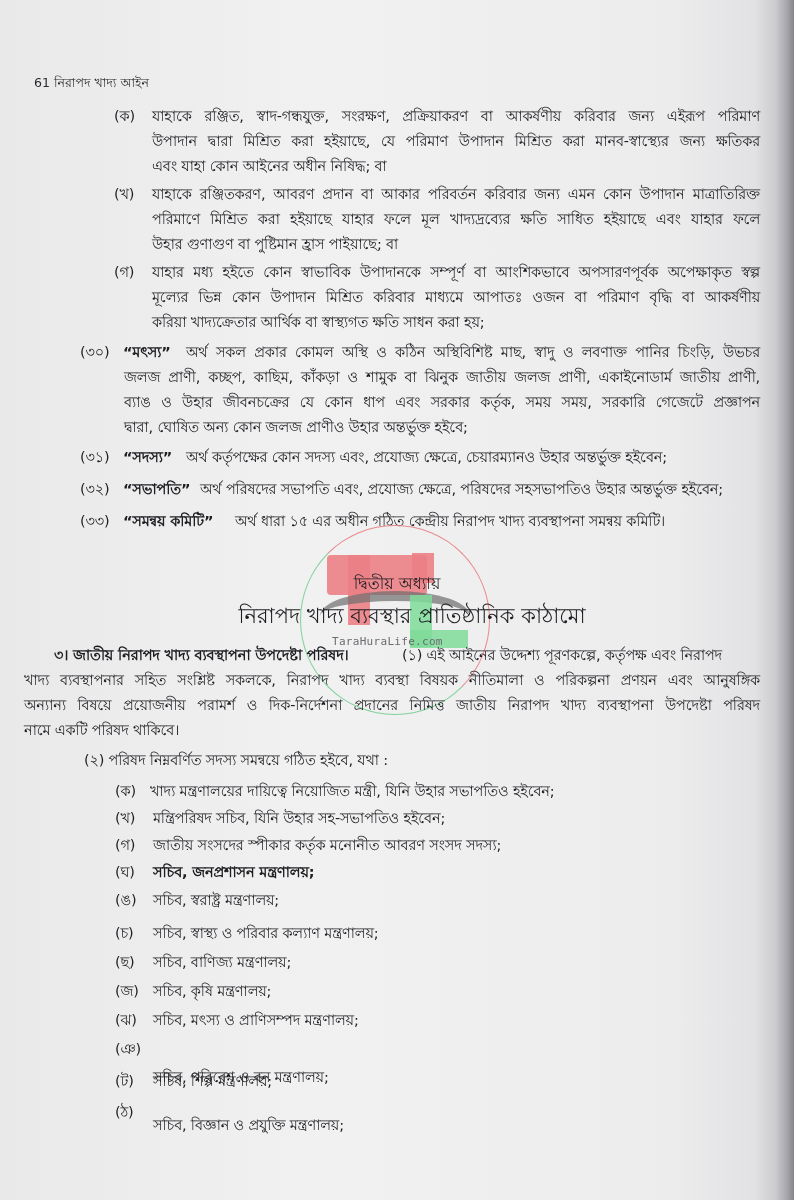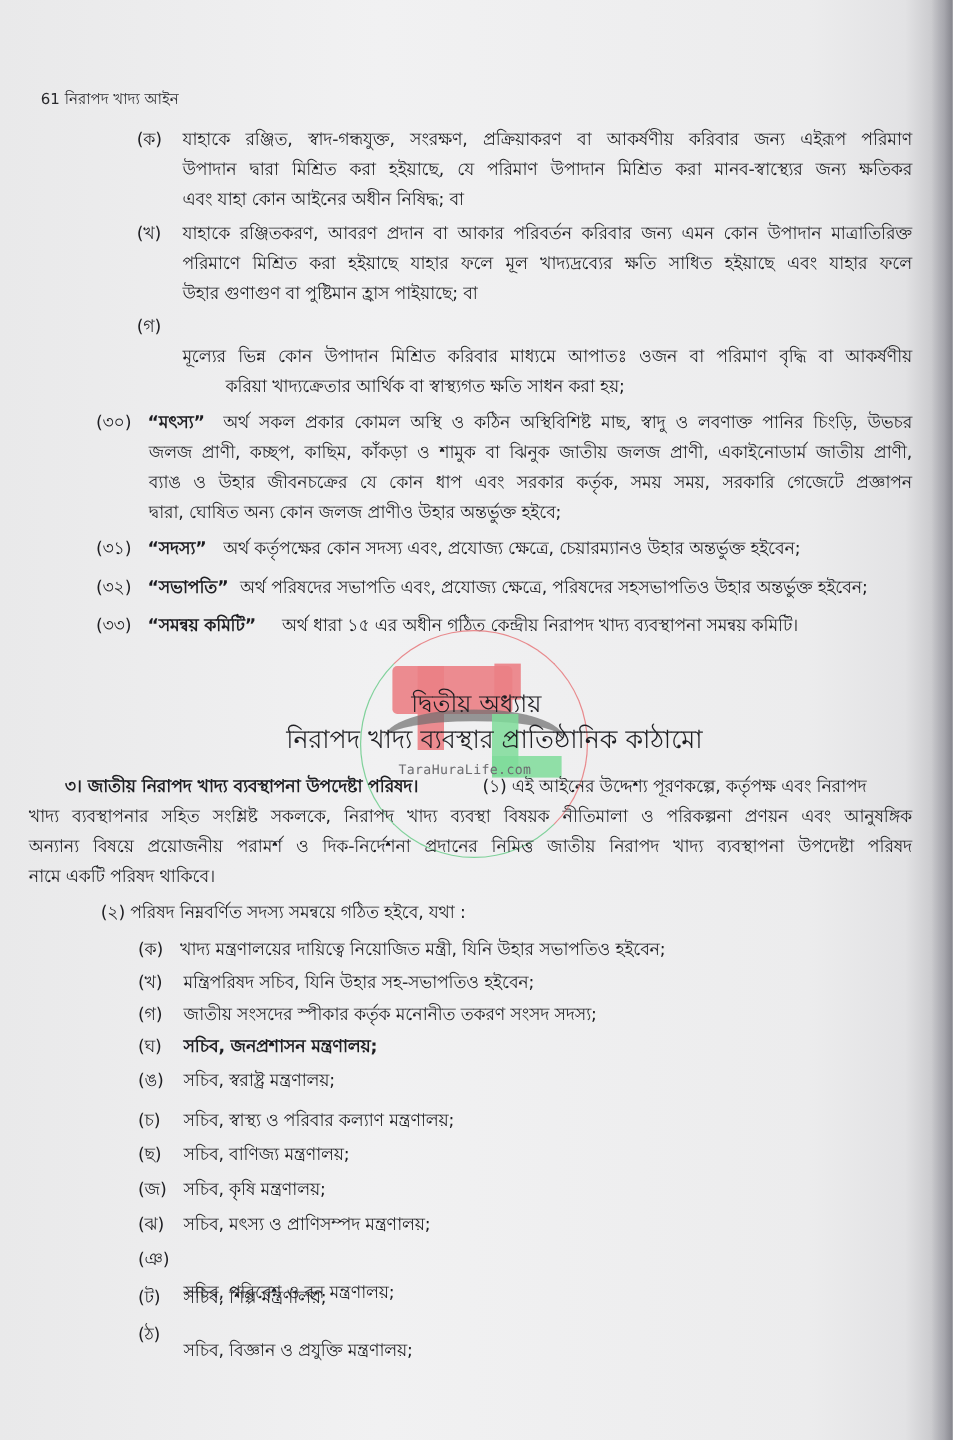--- a/index.html
+++ b/index.html
@@ -15,21 +15,21 @@
     background: linear-gradient(90deg, rgba(180,180,186,0) 0%, rgba(150,150,158,0.6) 60%, rgba(120,120,128,0.8) 100%);
   }
   .running-head {
     position: absolute; left: 34px; top: 74px; font-size: 12.5px; color: #2a2a2e;
   }
   .line { position: absolute; font-size: 14.5px; white-space: nowrap; letter-spacing: -0.2px; }
   .just { text-align: justify; text-align-last: justify; white-space: normal; }
   .b { font-weight: bold; }
   .heading-sub {
     position: absolute; left: 0; width: 794px; top: 571px; text-align: center;
-    font-size: 20px; box-sizing: border-box;
+    font-size: 16px; box-sizing: border-box;
   }
   .heading-main {
     position: absolute; left: 0; width: 794px; top: 600px; text-align: center;
     font-size: 21px; padding-left: 30px; box-sizing: border-box;
   }
   .watermark { position: absolute; left: 300px; top: 525px; width: 190px; height: 190px; pointer-events: none; }
   .wm-circle {
     position: absolute; left: 0; top: 0; width: 190px; height: 190px; border-radius: 50%;
     border: 1.5px solid transparent;
     border-left-color: #7fd19a; border-bottom-color: #7fd19a;
@@ -56,22 +56,23 @@
   <div class="line just" style="left:152px;top:105px;width:608px;">যাহাকে রঞ্জিত, স্বাদ-গন্ধযুক্ত, সংরক্ষণ, প্রক্রিয়াকরণ বা আকর্ষণীয় করিবার জন্য এইরূপ পরিমাণ</div>
   <div class="line just" style="left:152px;top:130px;width:608px;">উপাদান দ্বারা মিশ্রিত করা হইয়াছে, যে পরিমাণ উপাদান মিশ্রিত করা মানব-স্বাস্থ্যের জন্য ক্ষতিকর</div>
   <div class="line" style="left:152px;top:155px;text-align:right;">এবং যাহা কোন আইনের অধীন নিষিদ্ধ; বা</div>
 
   <div class="line" style="left:114px;top:183px;">(খ)</div>
   <div class="line just" style="left:152px;top:183px;width:608px;">যাহাকে রঞ্জিতকরণ, আবরণ প্রদান বা আকার পরিবর্তন করিবার জন্য এমন কোন উপাদান মাত্রাতিরিক্ত</div>
   <div class="line just" style="left:152px;top:208px;width:608px;">পরিমাণে মিশ্রিত করা হইয়াছে যাহার ফলে মূল খাদ্যদ্রব্যের ক্ষতি সাধিত হইয়াছে এবং যাহার ফলে</div>
   <div class="line" style="left:152px;top:233px;">উহার গুণাগুণ বা পুষ্টিমান হ্রাস পাইয়াছে; বা</div>
 
   <div class="line" style="left:114px;top:261px;">(গ)</div>
+  <div class="line just" style="left:152px;top:261px;width:608px;">যাহার মধ্য হইতে কোন স্বাভাবিক উপাদানকে সম্পূর্ণ বা আংশিকভাবে অপসারণপূর্বক অপেক্ষাকৃত স্বল্প</div>
   <div class="line just" style="left:152px;top:286px;width:608px;">মূল্যের ভিন্ন কোন উপাদান মিশ্রিত করিবার মাধ্যমে আপাতঃ ওজন বা পরিমাণ বৃদ্ধি বা আকর্ষণীয়</div>
-  <div class="line" style="left:152px;top:311px;margin-left:36px;">করিয়া খাদ্যক্রেতার আর্থিক বা স্বাস্থ্যগত ক্ষতি সাধন করা হয়;</div>
+  <div class="line" style="left:152px;top:311px;">করিয়া খাদ্যক্রেতার আর্থিক বা স্বাস্থ্যগত ক্ষতি সাধন করা হয়;</div>
 
   <div class="line" style="left:80px;top:341px;">(৩০)</div>
   <div class="line b" style="left:123px;top:341px;">“মৎস্য”</div>
   <div class="line just" style="left:186px;top:341px;width:574px;">অর্থ সকল প্রকার কোমল অস্থি ও কঠিন অস্থিবিশিষ্ট মাছ, স্বাদু ও লবণাক্ত পানির চিংড়ি, উভচর</div>
   <div class="line just" style="left:124px;top:366px;width:636px;">জলজ প্রাণী, কচ্ছপ, কাছিম, কাঁকড়া ও শামুক বা ঝিনুক জাতীয় জলজ প্রাণী, একাইনোডার্ম জাতীয় প্রাণী,</div>
   <div class="line just" style="left:124px;top:391px;width:636px;">ব্যাঙ ও উহার জীবনচক্রের যে কোন ধাপ এবং সরকার কর্তৃক, সময় সময়, সরকারি গেজেটে প্রজ্ঞাপন</div>
   <div class="line" style="left:124px;top:416px;">দ্বারা, ঘোষিত অন্য কোন জলজ প্রাণীও উহার অন্তর্ভুক্ত হইবে;</div>
 
   <div class="line" style="left:80px;top:446px;">(৩১)</div>
   <div class="line b" style="left:123px;top:446px;">“সদস্য”</div>
@@ -107,21 +108,21 @@
 
   <div class="line" style="left:84px;top:749px;">(২) পরিষদ নিম্নবর্ণিত সদস্য সমন্বয়ে গঠিত হইবে, যথা :</div>
 
   <div class="line" style="left:115px;top:780px;">(ক)</div>
   <div class="line" style="left:150px;top:780px;">খাদ্য মন্ত্রণালয়ের দায়িত্বে নিয়োজিত মন্ত্রী, যিনি উহার সভাপতিও হইবেন;</div>
 
   <div class="line" style="left:115px;top:807px;">(খ)</div>
   <div class="line" style="left:153px;top:807px;">মন্ত্রিপরিষদ সচিব, যিনি উহার সহ-সভাপতিও হইবেন;</div>
 
   <div class="line" style="left:115px;top:834px;">(গ)</div>
-  <div class="line" style="left:153px;top:834px;">জাতীয় সংসদের স্পীকার কর্তৃক মনোনীত তকরণ সংসদ সদস্য;</div>
+  <div class="line" style="left:153px;top:834px;">জাতীয় সংসদের স্পীকার কর্তৃক মনোনীত আবরণ সংসদ সদস্য;</div>
 
   <div class="line" style="left:115px;top:861px;">(ঘ)</div>
   <div class="line" style="left:153px;top:861px;font-weight:bold;">সচিব, জনপ্রশাসন মন্ত্রণালয়;</div>
 
   <div class="line" style="left:115px;top:889px;">(ঙ)</div>
   <div class="line" style="left:153px;top:889px;">সচিব, স্বরাষ্ট্র মন্ত্রণালয়;</div>
 
   <div class="line" style="left:115px;top:922px;">(চ)</div>
   <div class="line" style="left:153px;top:922px;">সচিব, স্বাস্থ্য ও পরিবার কল্যাণ মন্ত্রণালয়;</div>
 

